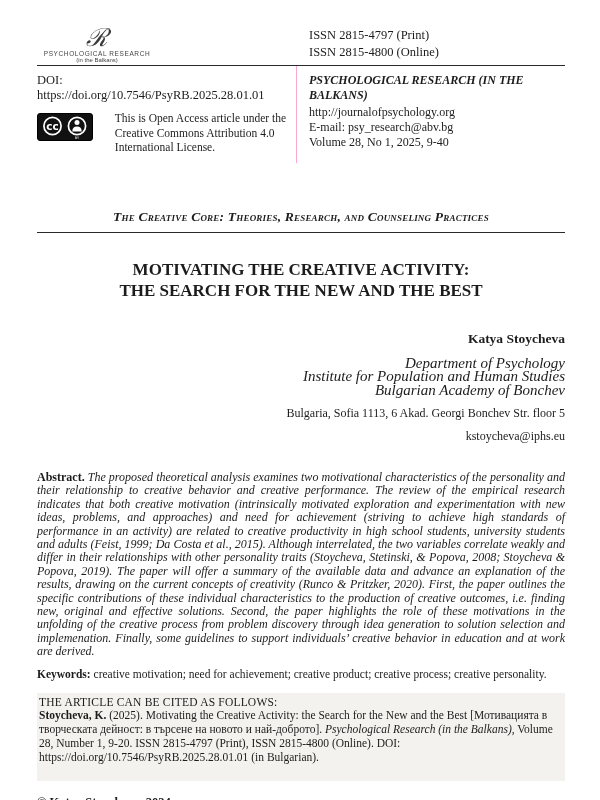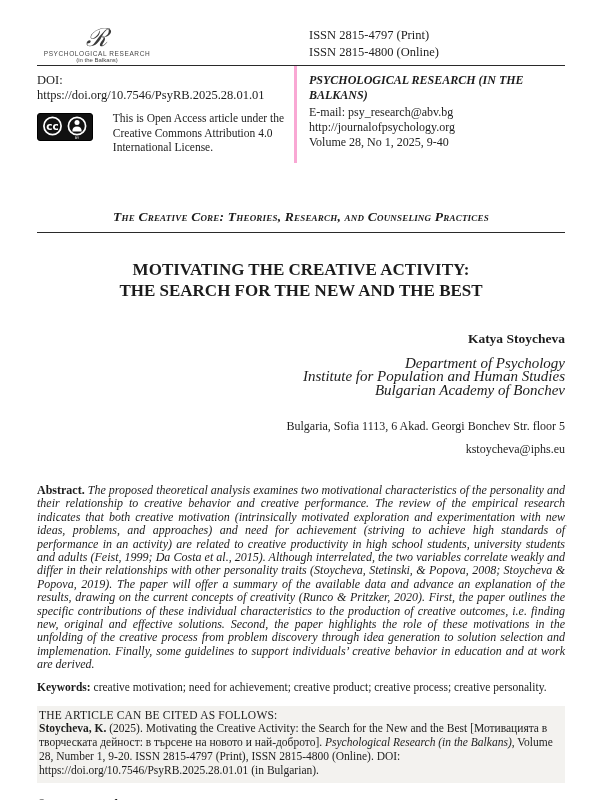--- a/index.html
+++ b/index.html
@@ -28,21 +28,21 @@
     color: #3b3b3b;
   }
   .logo-line1 { font-family: "Liberation Sans", sans-serif; font-size: 6.5px; letter-spacing: 0.6px; color: #454545; white-space: nowrap; }
   .logo-line2 { font-family: "Liberation Sans", sans-serif; font-size: 6px; color: #454545; }
   .hdr-issn-cell { flex: 1; padding-left: 12px; padding-bottom: 4px; }
   .issn-line { font-size: 12.5px; line-height: 17px; }
 
   .hdr-row-b { display: flex; }
   .hdr-doi-cell {
     width: 260px;
-    border-right: 3px solid #f9a8d4;
+    border-right: 1px solid #f9a8d4;
     padding: 7px 10px 8px 0;
   }
   .doi-line { font-size: 12.5px; margin-bottom: 8px; }
   .cc-row { display: flex; align-items: flex-start; justify-content: space-between; }
   .cc-badge { flex: 0 0 auto; margin-right: 10px; margin-top: 2px; }
   .cc-text { font-size: 11.5px; line-height: 14.5px; }
   .hdr-journal-cell { flex: 1; padding: 7px 0 0 12px; }
   .journal-name { font-size: 12px; font-weight: bold; font-style: italic; line-height: 15px; margin-bottom: 2px; }
   .journal-line { font-size: 12px; line-height: 15px; }
 
@@ -62,40 +62,40 @@
   
   .title {
     margin-top: 26px;
     text-align: center;
     font-weight: bold;
     font-size: 17px;
     line-height: 21px;
   }
   .author { margin-top: 30px; text-align: right; font-weight: bold; font-size: 13.5px; }
   .affiliation { margin-top: 10px; text-align: right; font-style: italic; font-size: 15px; line-height: 13.5px; }
-  .address { margin-top: 22px; text-align: right; font-size: 12px; }
+  .address { margin-top: 9px; text-align: right; font-size: 12px; }
   .author-email { margin-top: 8px; text-align: right; font-size: 12px; }
 
   
   .abstract {
     margin-top: 27px;
     font-size: 12px;
     line-height: 13.4px;
     text-align: justify;
     font-style: italic;
   }
   .abstract .lead { font-style: normal; font-weight: bold; }
   .keywords { margin-top: 9px; font-size: 11.5px; }
   .keywords .lead { font-weight: bold; }
 
   
   .cite-box {
     margin-top: 13px;
     background: #f3f2ef;
-    padding: 3px 4px 5px 2px;
+    padding: 3px 4px 16px 2px;
     font-size: 11.5px;
     line-height: 13.8px;
   }
   .cite-heading { letter-spacing: 0.2px; }
   .cite-body .b { font-weight: bold; }
   .cite-body .i { font-style: italic; }
 
   
   .copyright { margin-top: 14px; font-weight: bold; font-size: 12.5px; }
   .dates { margin-top: 11px; font-size: 12px; line-height: 15px; }
@@ -134,22 +134,22 @@
       </div>
       <div class="cc-text">
         <div>This is Open Access article under the</div>
         <div>Creative Commons Attribution 4.0</div>
         <div>International License.</div>
       </div>
     </div>
   </div>
   <div class="hdr-journal-cell">
     <div class="journal-name">PSYCHOLOGICAL RESEARCH (IN THE BALKANS)</div>
+    <div class="journal-line">http://journalofpsychology.org</div>
     <div class="journal-line">E-mail: psy_research@abv.bg</div>
-    <div class="journal-line">http://journalofpsychology.org</div>
     <div class="journal-line">Volume 28, No 1, 2025, 9-40</div>
   </div>
 </div>
 
 <div class="section-header">The Creative Core: Theories, Research, and Counseling Practices</div>
 
 <div class="title">
   <div>MOTIVATING THE CREATIVE ACTIVITY:</div>
   <div>THE SEARCH FOR THE NEW AND THE BEST</div>
 </div>

